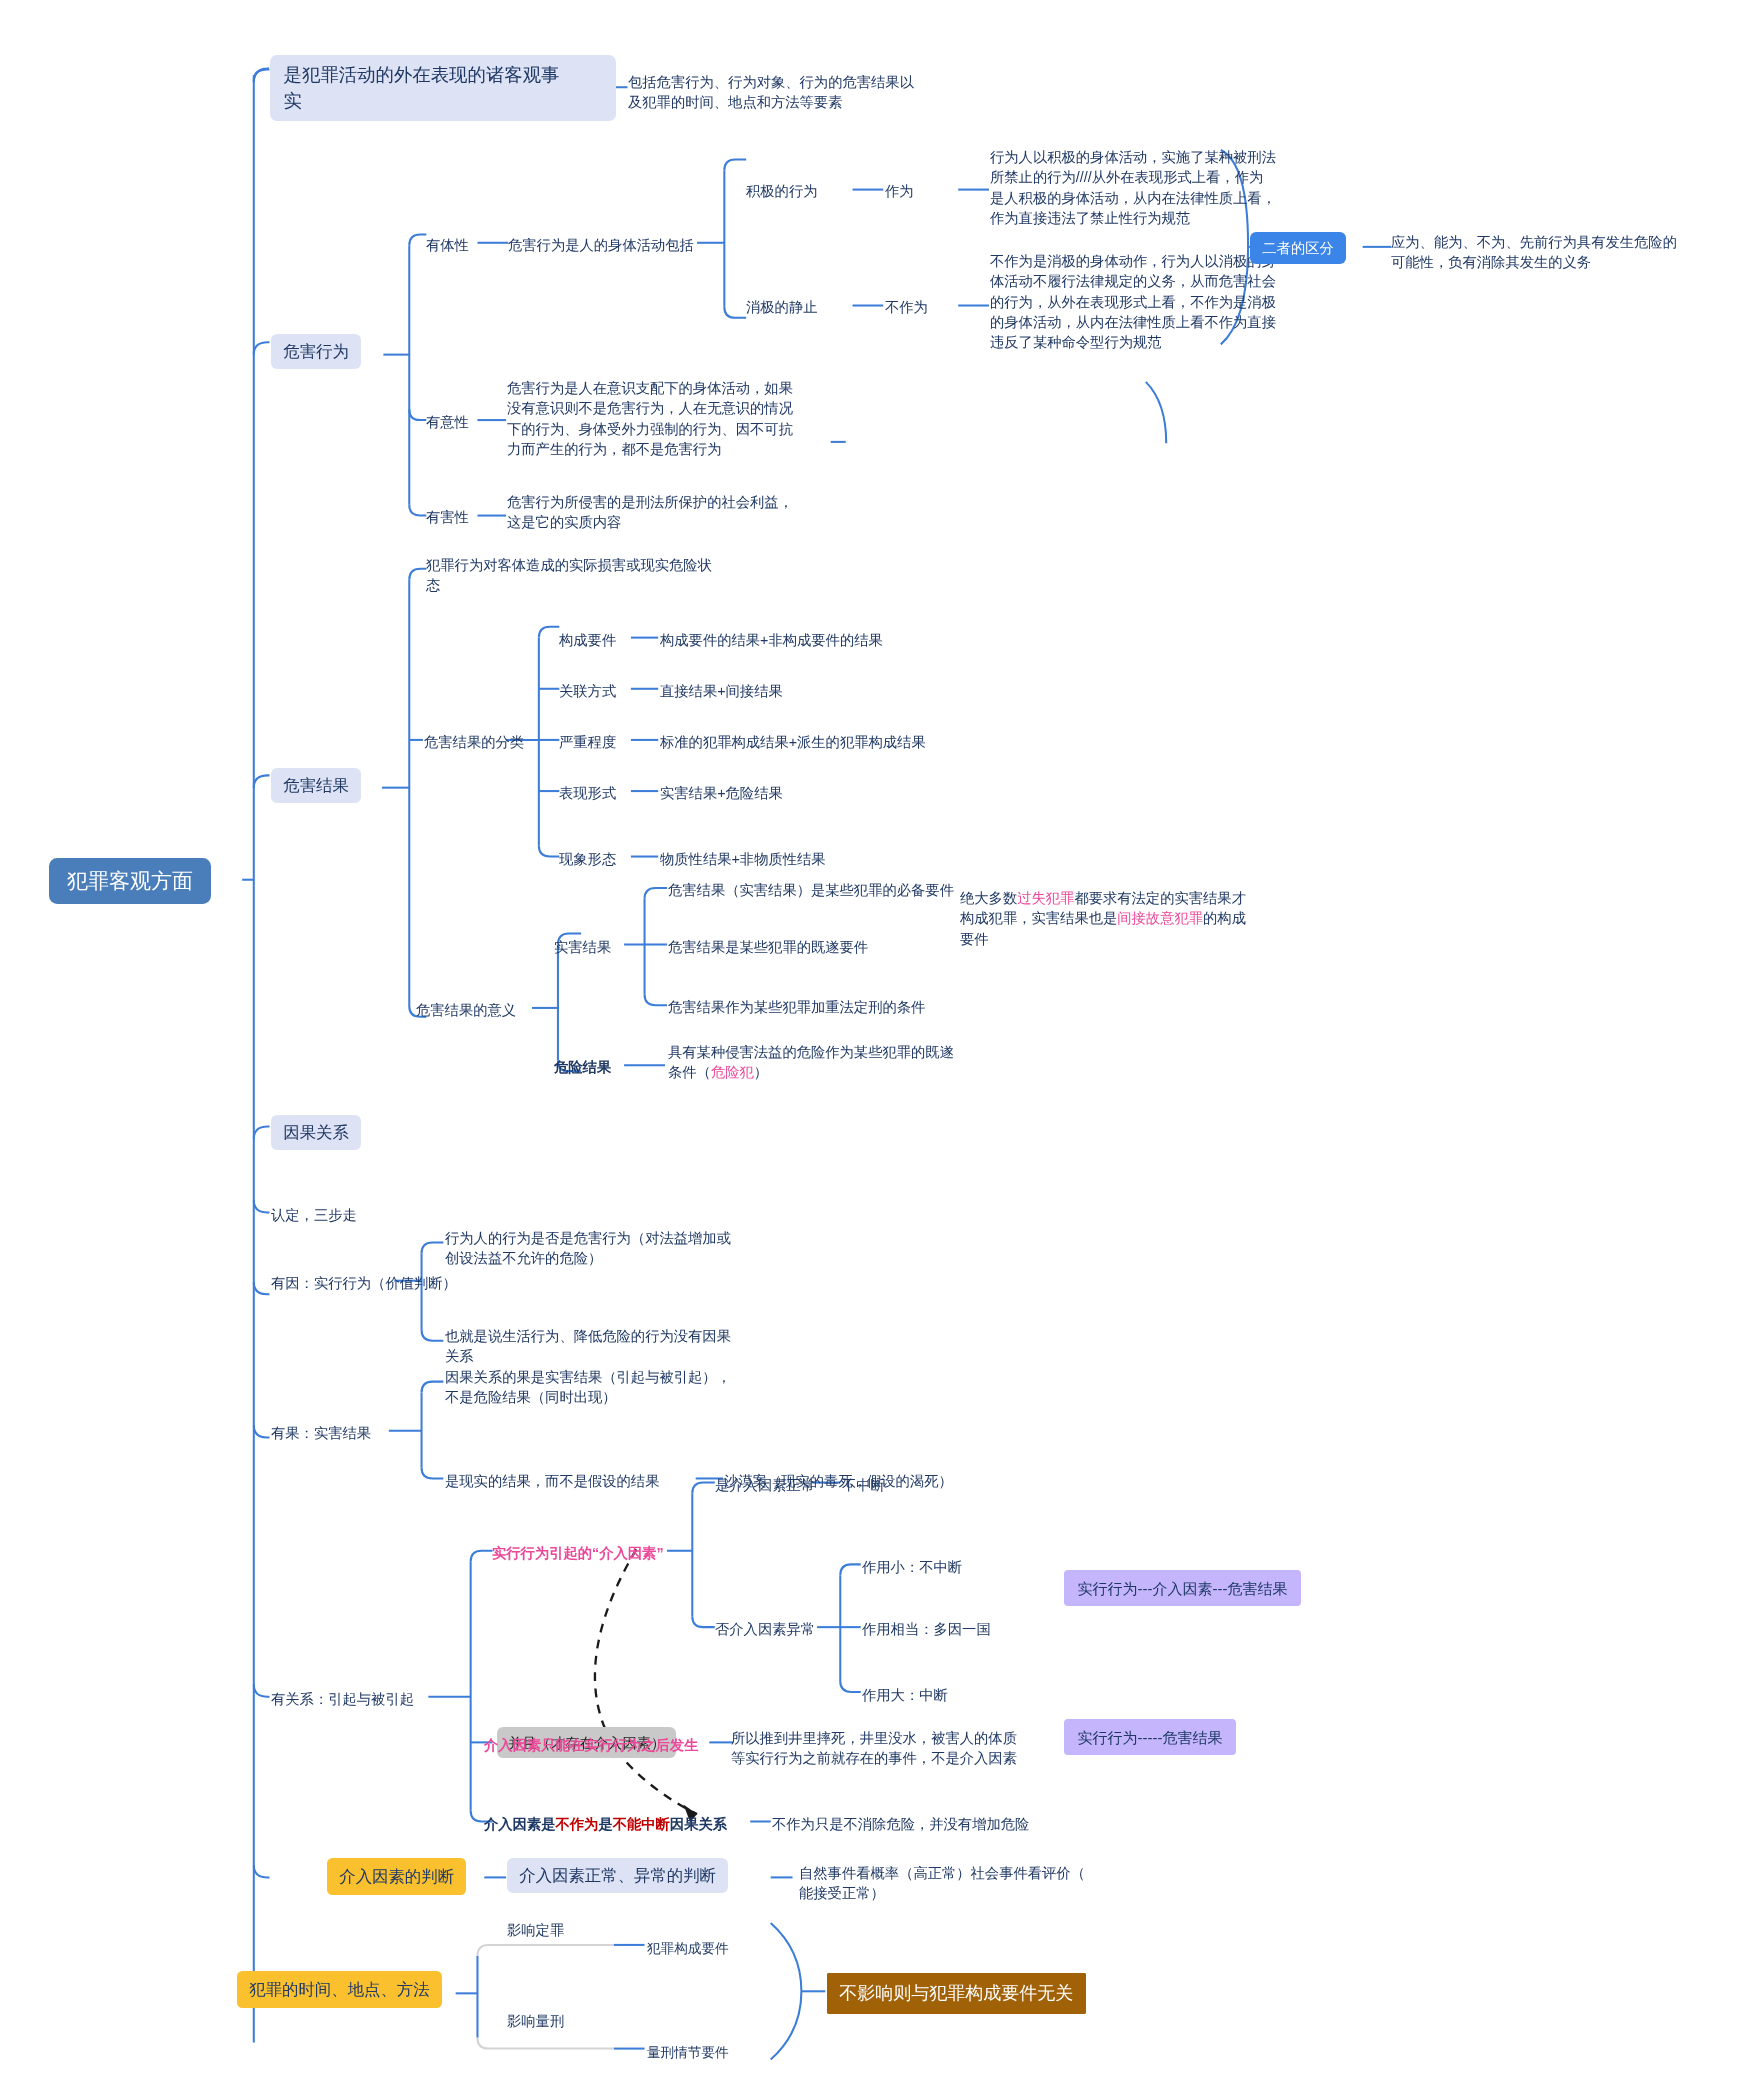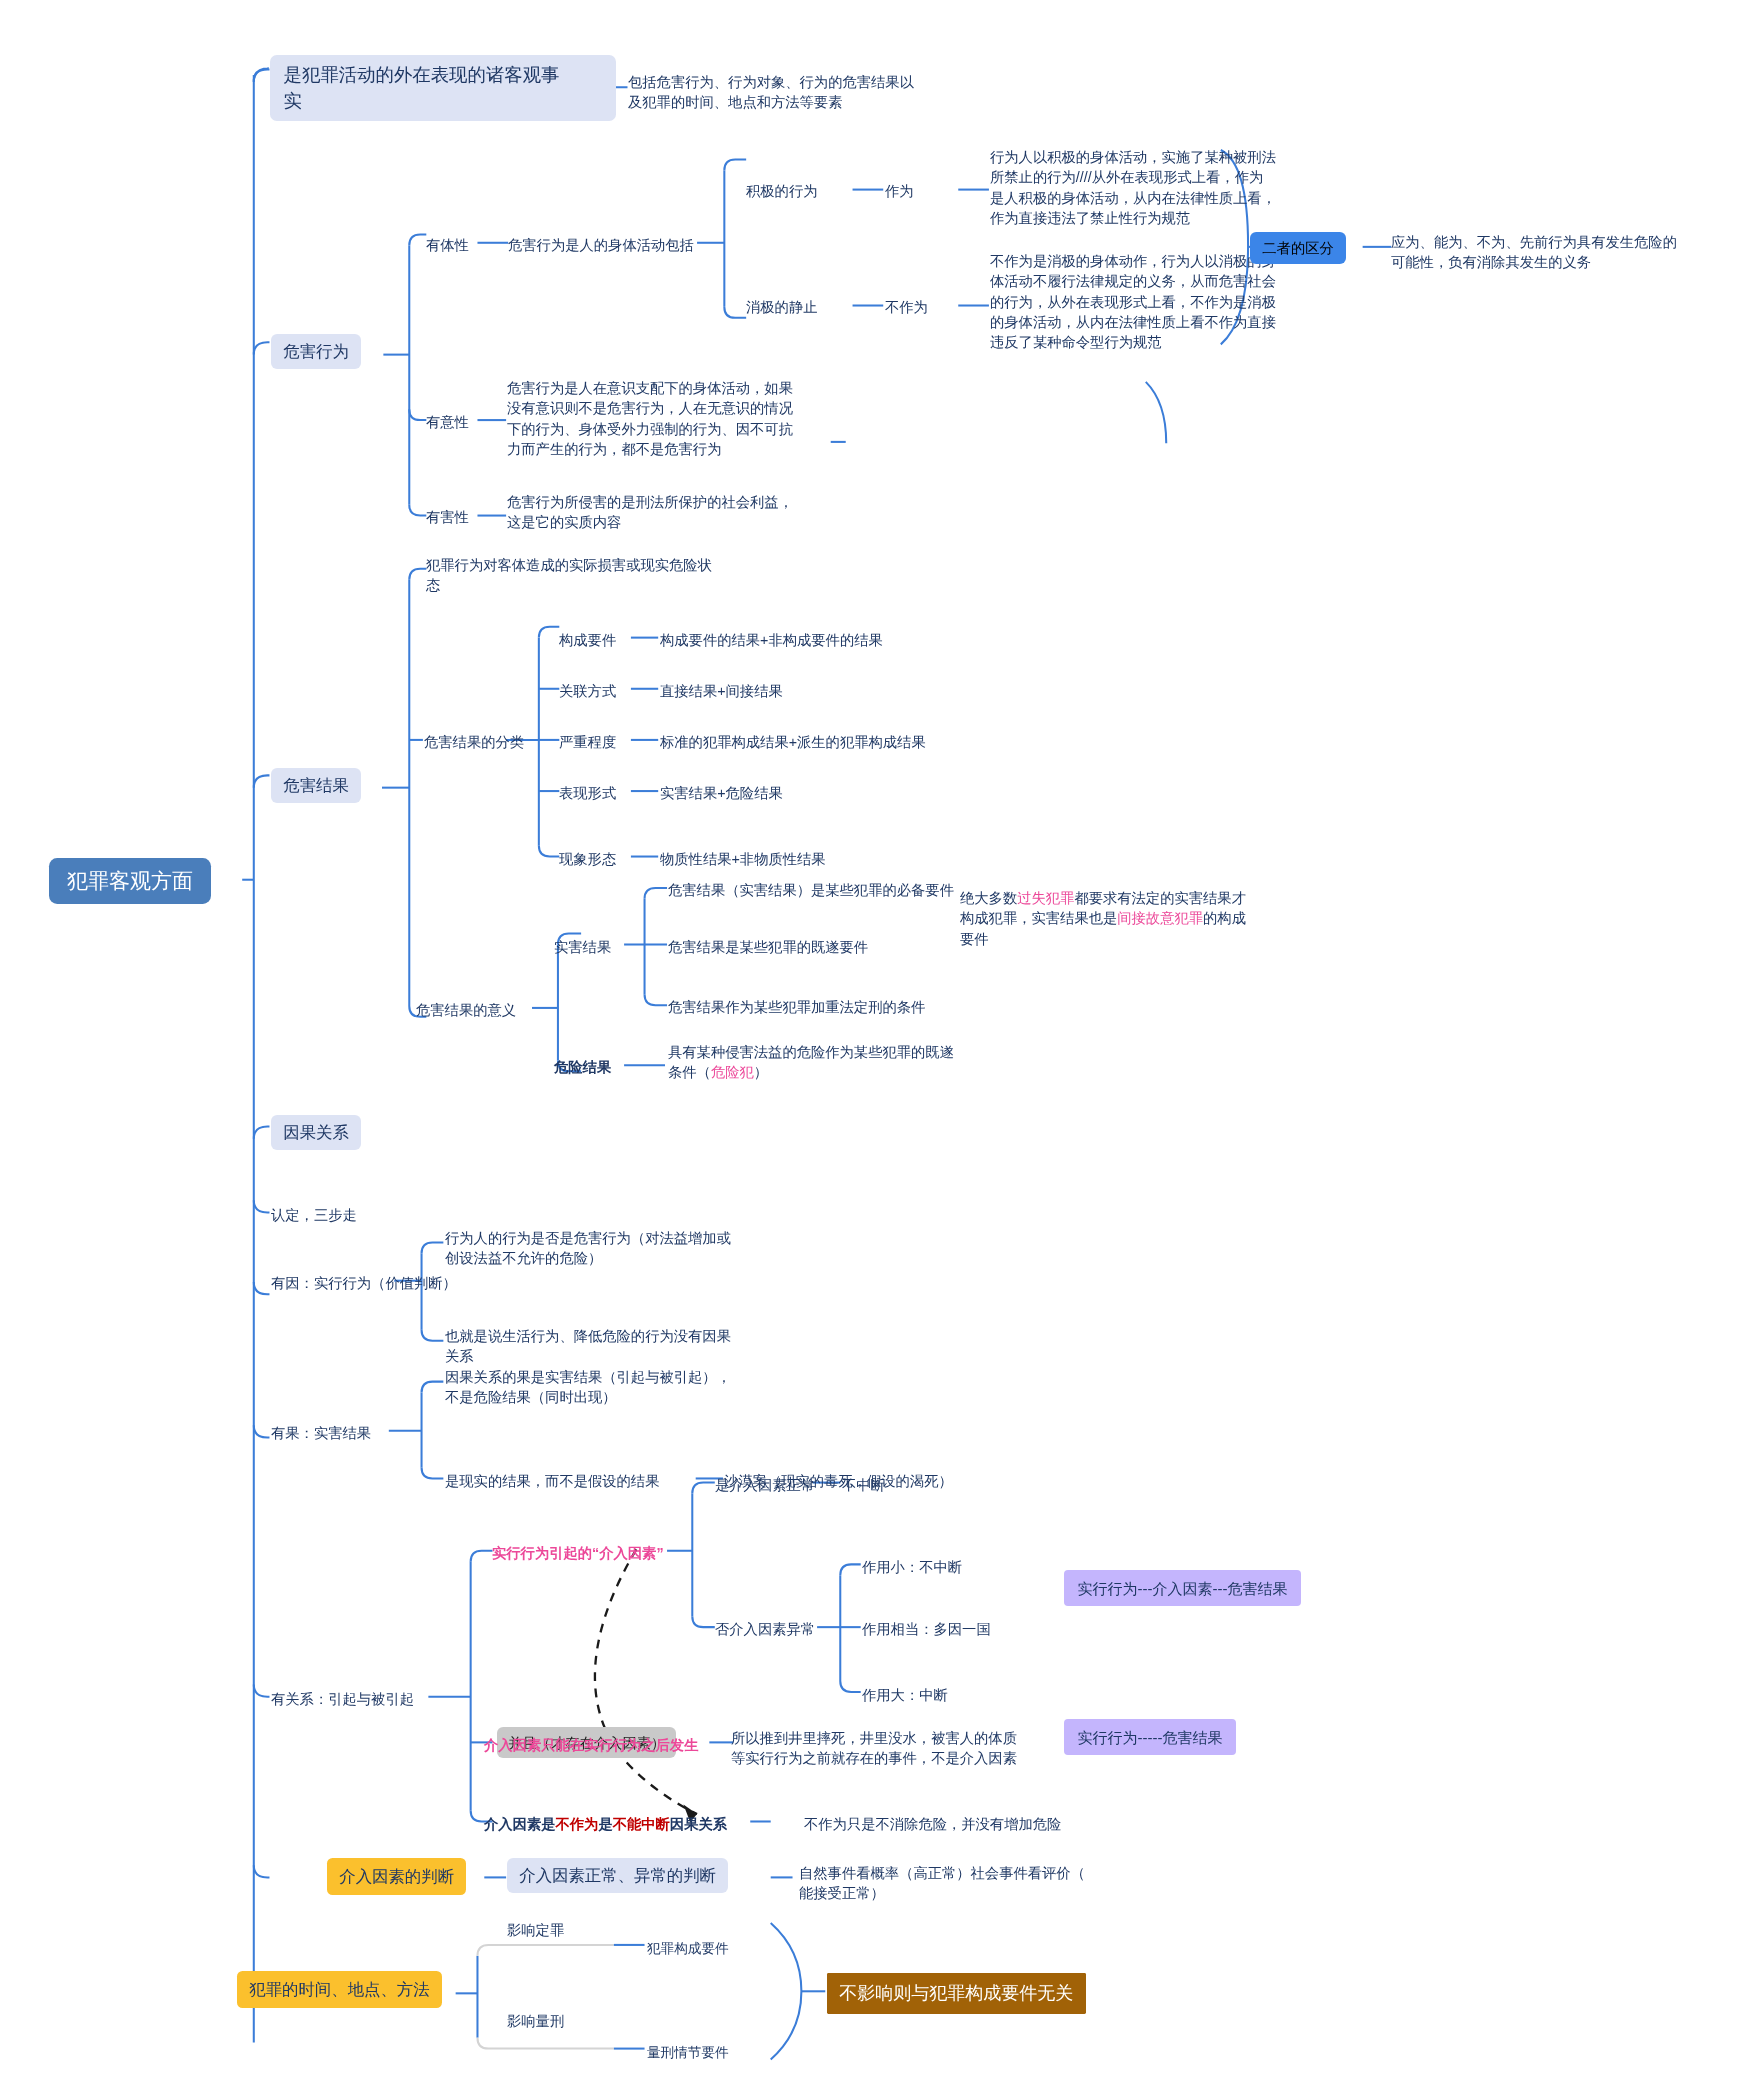--- a/index.html
+++ b/index.html
@@ -22,21 +22,21 @@
   }
   .pill.root{
     background:#4a7ebb;color:#ffffff;font-size:21px;border-radius:8.2px;
     padding:8.2px 18px;
   }
   .pill.blue-solid{
     background:#3b7dd8;color:#ffffff;font-size:14.3px;border-radius:5.5px;padding:6.8px 11px;
     line-height:1.5;
   }
   .pill.blue-chip{
-    background:#3b85e8;color:#000000;font-size:14.3px;border-radius:6.1px;padding:6.1px 12.3px;
+    background:#3b85e8;color:#ffffff;font-size:14.3px;border-radius:6.1px;padding:6.1px 12.3px;
   }
   .pill.light{background:#dde3f4;color:#1f3864;font-size:16.4px;border-radius:6.1px;padding:6.1px 12.3px;}
   .pill.orange{background:#fbc02d;color:#1f3864;font-size:16.4px;border-radius:5.5px;padding:6.8px 12.3px;}
   .pill.orange-wide{background:#c4b5fd;color:#1f3864;font-size:15px;border-radius:4px;padding:7.5px 13.6px;white-space:nowrap;}
   .pill.red{background:#a16207;color:#ffffff;font-size:18px;border-radius:1.4px;padding:7.5px 12.3px;white-space:nowrap;text-align:right;}
   .pill.grey{background:#c9c9c9;color:#222222;font-size:14.3px;border-radius:6.1px;padding:5.5px 11px;white-space:nowrap;}
   .em-dark{color:#ec4899;}
   .bold-red{color:#c00000;font-weight:bold;}
   .hl-red{color:#c00000;}
   .b{font-weight:bold;}
@@ -316,21 +316,21 @@
 
   <div class="node" style="left:497px;top:1727px;">
     <div class="pill grey">并且（才存在介入因素）</div>
   </div>
 
   <div class="node txt em-dark b" style="left:484px;top:1735px;">介入因素只能在实行行为之后发生</div>
   <div class="node txt" style="left:731px;top:1728px;width:314px;">所以推到井里摔死，井里没水，被害人的体质
 等实行行为之前就存在的事件，不是介入因素</div>
 
   <div class="node txt b" style="left:484px;top:1814px;"><span>介入因素是</span><span class="bold-red">不作为</span><span>是</span><span class="bold-red">不能中断</span><span>因果关系</span></div>
-  <div class="node txt" style="left:772px;top:1814px;margin-left:32px;">不作为只是不消除危险，并没有增加危险</div>
+  <div class="node txt" style="left:772px;top:1814px;">不作为只是不消除危险，并没有增加危险</div>
 
   <div class="node" style="left:1064px;top:1570px;">
     <div class="pill orange-wide">实行行为---介入因素---危害结果</div>
   </div>
   <div class="node" style="left:1064px;top:1719px;">
     <div class="pill orange-wide">实行行为-----危害结果</div>
   </div>
 
   <div class="node" style="left:327px;top:1858px;">
     <div class="pill orange">介入因素的判断</div>

